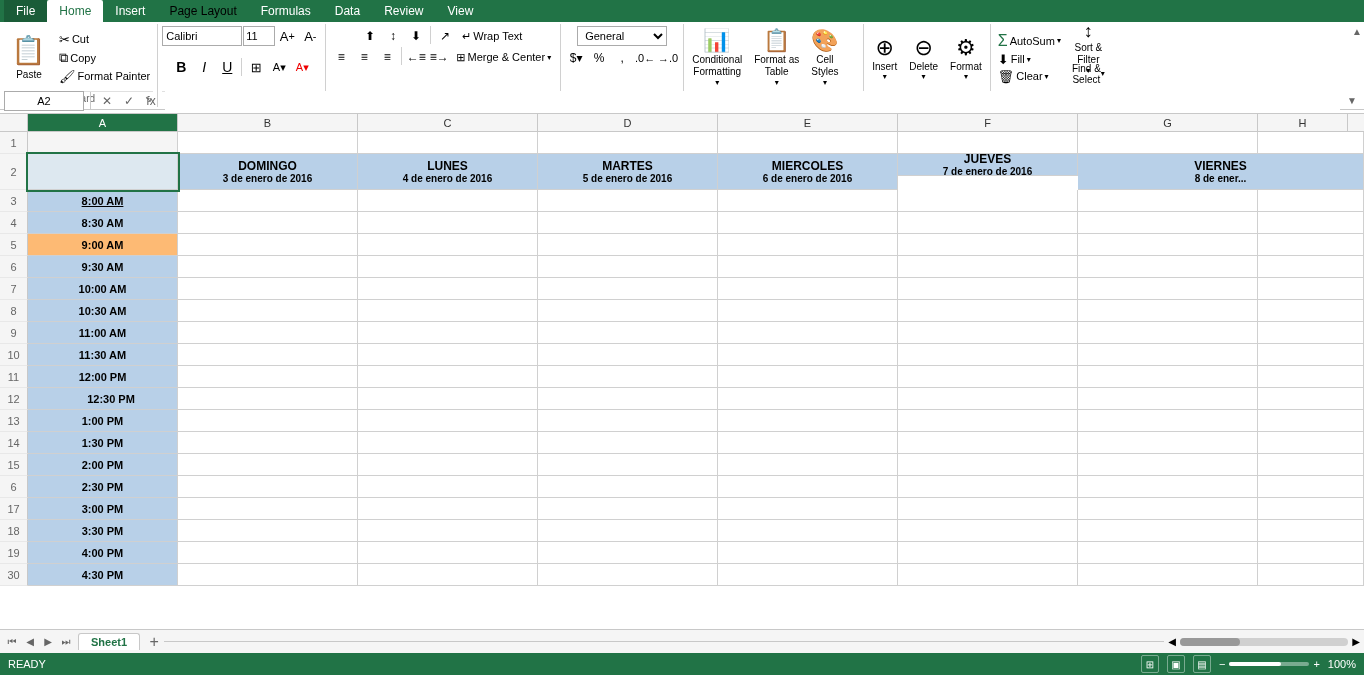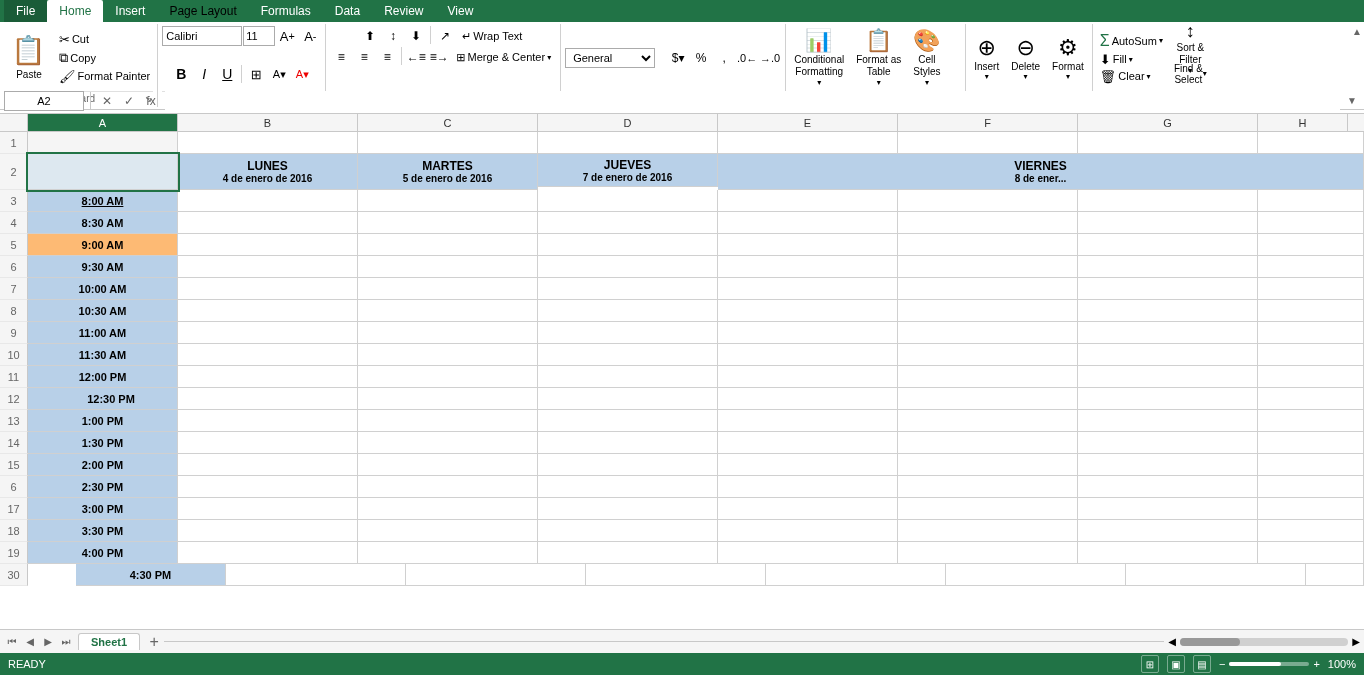--- a/index.html
+++ b/index.html
@@ -112,21 +112,21 @@
           </div>
         </div>
       </div>
       <div class="ribbon-group-label">
         <span>Clipboard</span>
         <div class="expand-icon">↘</div>
       </div>
     </div>
 
     <div class="ribbon-group" style="min-width:160px;">
-      <div class="ribbon-group-content" style="flex-direction:column;gap:18px;">
+      <div class="ribbon-group-content" style="flex-direction:column;gap:11px;">
         <div class="format-row">
           <input type="text" class="font-name-box" value="Calibri" style="">
           <input type="text" class="font-size-box" value="11" style="">
           <button class="format-btn" title="Increase Font Size">A<sup>+</sup></button>
           <button class="format-btn" title="Decrease Font Size">A<sub>-</sub></button>
         </div>
         <div class="format-row">
           <button class="format-btn" style="font-weight:bold;font-size:14px;">B</button>
           <button class="format-btn" style="font-style:italic;font-size:14px;">I</button>
           <button class="format-btn" style="text-decoration:underline;font-size:14px;">U</button>
@@ -169,21 +169,21 @@
           </div>
         </div>
       </div>
       <div class="ribbon-group-label">
         <span>Alignment</span>
         <div class="expand-icon">↘</div>
       </div>
     </div>
 
     <div class="ribbon-group" style="min-width:100px;">
-      <div class="ribbon-group-content" style="flex-direction:row;gap:12px;">
+      <div class="ribbon-group-content" style="flex-direction:column;gap:2px;">
         <select class="number-format-box">
           <option>General</option>
           <option>Number</option>
           <option>Currency</option>
           <option>Date</option>
           <option>Time</option>
         </select>
         <div class="format-row">
           <button class="format-btn" style="font-size:12px;">$▾</button>
           <button class="format-btn" style="font-size:12px;">%</button>
@@ -326,28 +326,36 @@
         <div class="cell data-cell"></div>
         <div class="cell data-cell"></div>
         <div class="cell data-cell"></div>
         <div class="cell" style="flex:1;"></div>
       </div>
 
       <div class="grid-row" style="height:36px;">
         <div class="row-num" style="height:36px;">2</div>
         <div class="cell selected" style="width:150px;min-width:150px;height:36px;background:#dde8f0;"></div>
         <div class="cell" style="width:180px;min-width:180px;height:36px;background:#b8d0e8;flex-direction:column;justify-content:center;align-items:center;font-weight:bold;">
+          <div style="font-size:12px;font-weight:bold;">DOMINGO</div>
+          <div style="font-size:10px;">3 de enero de 2016</div>
+        </div>
+        <div class="cell" style="width:180px;min-width:180px;height:36px;background:#b8d0e8;flex-direction:column;justify-content:center;align-items:center;font-weight:bold;">
           <div style="font-size:12px;font-weight:bold;">LUNES</div>
           <div style="font-size:10px;">4 de enero de 2016</div>
         </div>
         <div class="cell" style="width:180px;min-width:180px;height:36px;background:#b8d0e8;flex-direction:column;justify-content:center;align-items:center;font-weight:bold;">
           <div style="font-size:12px;font-weight:bold;">MARTES</div>
           <div style="font-size:10px;">5 de enero de 2016</div>
         </div>
-        <div class="cell" style="width:180px;min-width:180px;height:33px;background:#b8d0e8;flex-direction:column;justify-content:center;align-items:center;font-weight:bold;">
+        <div class="cell" style="width:180px;min-width:180px;height:36px;background:#b8d0e8;flex-direction:column;justify-content:center;align-items:center;font-weight:bold;">
+          <div style="font-size:12px;font-weight:bold;">MIERCOLES</div>
+          <div style="font-size:10px;">6 de enero de 2016</div>
+        </div>
+        <div class="cell" style="width:180px;min-width:180px;height:22px;background:#b8d0e8;flex-direction:column;justify-content:center;align-items:center;font-weight:bold;">
           <div style="font-size:12px;font-weight:bold;">JUEVES</div>
           <div style="font-size:10px;">7 de enero de 2016</div>
         </div>
         <div class="cell" style="flex:1;height:36px;background:#b8d0e8;flex-direction:column;justify-content:center;align-items:center;font-weight:bold;">
           <div style="font-size:12px;font-weight:bold;">VIERNES</div>
           <div style="font-size:10px;">8 de ener...</div>
         </div>
       </div>
 
       <div id="time-rows">
@@ -533,21 +541,21 @@
             <div class="cell data-cell"></div>
             <div class="cell data-cell"></div>
             <div class="cell data-cell"></div>
             <div class="cell data-cell"></div>
             <div class="cell data-cell"></div>
             <div class="cell data-cell"></div>
             <div class="cell" style="flex: 1 1 0%;"></div>
           </div>
           <div class="grid-row" style="height: 22px;">
             <div class="row-num">30</div>
-            <div class="cell time-col" style="background: rgb(184, 208, 232); font-weight: bold; justify-content: center; margin-left: 48px;">4:30 PM</div>
+            <div class="cell time-col" style="background: rgb(184, 208, 232); font-weight: bold; justify-content: center;">4:30 PM</div>
             <div class="cell data-cell"></div>
             <div class="cell data-cell"></div>
             <div class="cell data-cell"></div>
             <div class="cell data-cell"></div>
             <div class="cell data-cell"></div>
             <div class="cell data-cell"></div>
             <div class="cell" style="flex: 1 1 0%;"></div>
           </div>
         </div>
 

